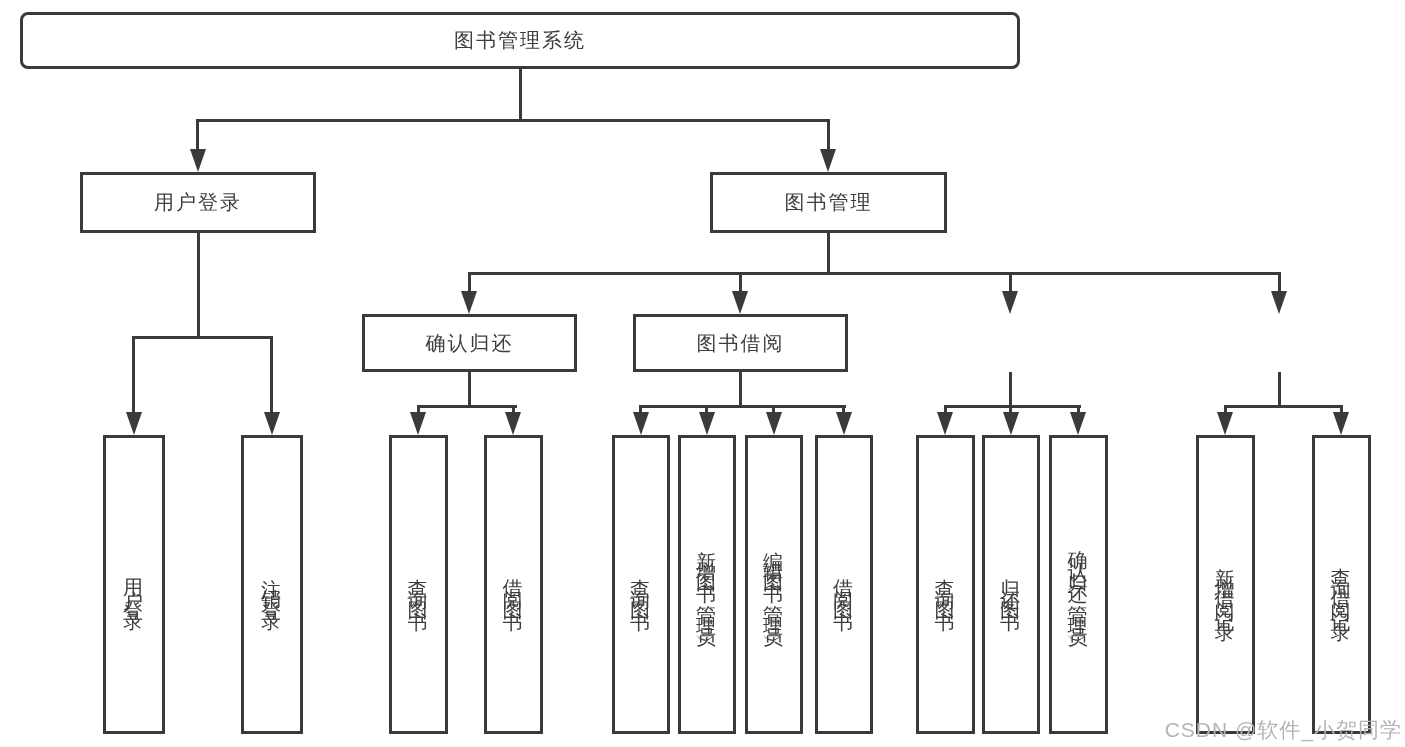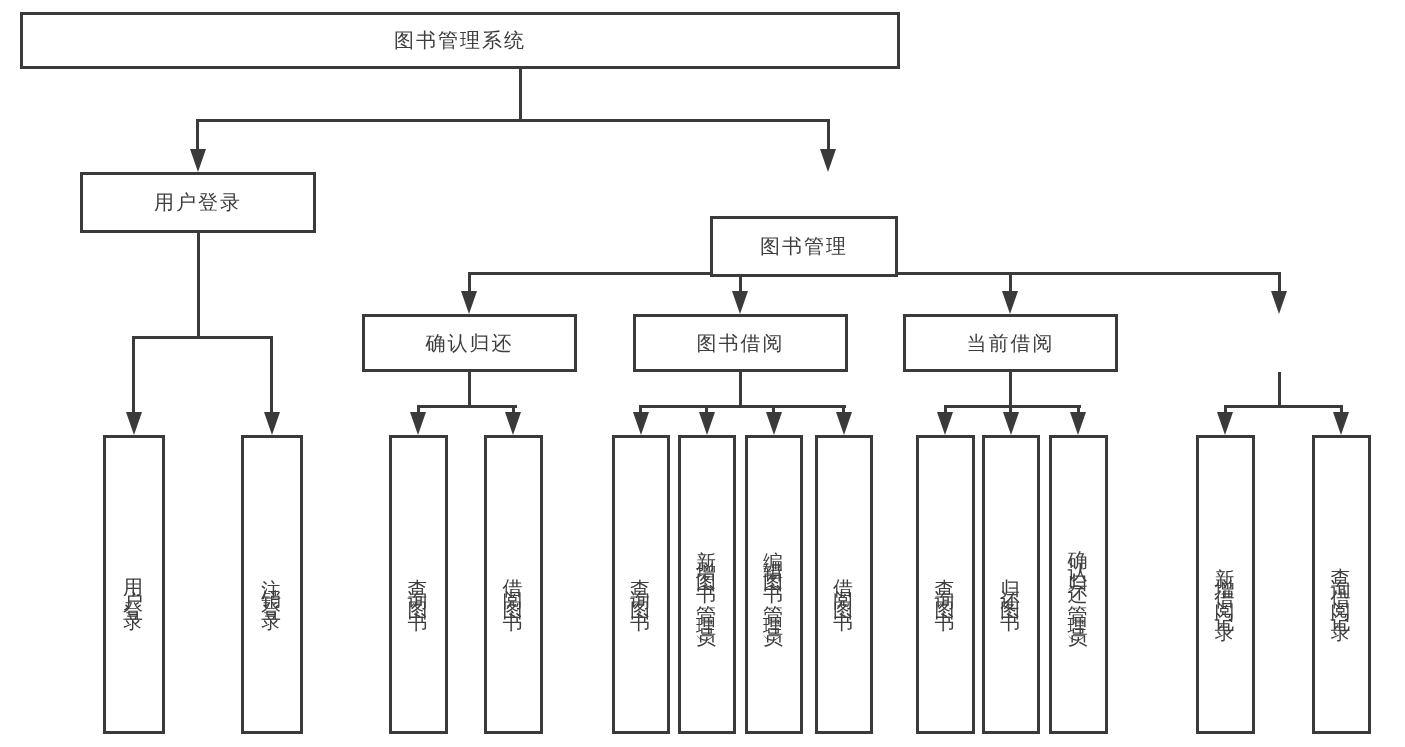--- a/index.html
+++ b/index.html
@@ -60,35 +60,35 @@
     color: #b4b4b4;
     letter-spacing: 1px;
     z-index: 5;
   }
 </style>
 </head>
 <body>
 
 <div id="stage">
 
-  <div class="node" style="left:20px; top:12px; width:880px; height:57px;">
+  <div class="node" style="left:20px; top:12px; width:1000px; height:57px;border-radius:8px;">
     <span>图书管理系统</span>
   </div>
 
   <div class="vline" style="left:519px; top:69px; height:51px;"></div>
   <div class="hline" style="left:196px; top:119px; width:634px;"></div>
   <div class="vline" style="left:196px; top:119px; height:33px;"></div>
   <div class="arrow" style="left:190px; top:149px;"></div>
   <div class="vline" style="left:827px; top:119px; height:33px;"></div>
   <div class="arrow" style="left:820px; top:149px;"></div>
 
   <div class="node" style="left:80px; top:172px; width:236px; height:61px;">
     <span>用户登录</span>
   </div>
-  <div class="node" style="left:710px; top:172px; width:188px; height:61px;margin-top:44px;">
+  <div class="node" style="left:710px; top:172px; width:237px; height:61px;">
     <span>图书管理</span>
   </div>
 
   <div class="vline" style="left:197px; top:233px; height:103px;"></div>
   <div class="hline" style="left:132px; top:336px; width:141px;"></div>
   <div class="vline" style="left:132px; top:336px; height:78px;"></div>
   <div class="arrow" style="left:126px; top:412px;"></div>
   <div class="vline" style="left:270px; top:336px; height:78px;"></div>
   <div class="arrow" style="left:264px; top:412px;"></div>
 
@@ -101,23 +101,20 @@
   <div class="vline" style="left:1009px; top:272px; height:21px;"></div>
   <div class="arrow" style="left:1002px; top:291px;"></div>
   <div class="vline" style="left:1278px; top:272px; height:21px;"></div>
   <div class="arrow" style="left:1271px; top:291px;"></div>
 
   <div class="node" style="left:362px; top:314px; width:215px; height:58px;">
     <span>确认归还</span>
   </div>
   <div class="node" style="left:633px; top:314px; width:215px; height:58px;">
     <span>图书借阅</span>
-  </div>
-  <div class="node" style="left:903px; top:314px; width:215px; height:58px;">
-    <span>当前借阅</span>
   </div>
 
   <div class="vline" style="left:468px; top:372px; height:33px;"></div>
   <div class="hline" style="left:417px; top:405px; width:100px;"></div>
   <div class="vline" style="left:417px; top:405px; height:10px;"></div>
   <div class="arrow" style="left:410px; top:412px;"></div>
   <div class="vline" style="left:512px; top:405px; height:10px;"></div>
   <div class="arrow" style="left:505px; top:412px;"></div>
 
   <div class="vline" style="left:739px; top:372px; height:33px;"></div>
@@ -184,14 +181,15 @@
     <span>确认归还（管理员）</span>
   </div>
 
   <div class="node vnode" style="left:1196px; top:435px; width:59px; height:299px;">
     <span>新增借阅记录</span>
   </div>
   <div class="node vnode" style="left:1312px; top:435px; width:59px; height:299px;">
     <span>查询借阅记录</span>
   </div>
 
+  <div class="watermark">CSDN @软件_小贺同学</div>
 
 </div>
 
 </body></html>

